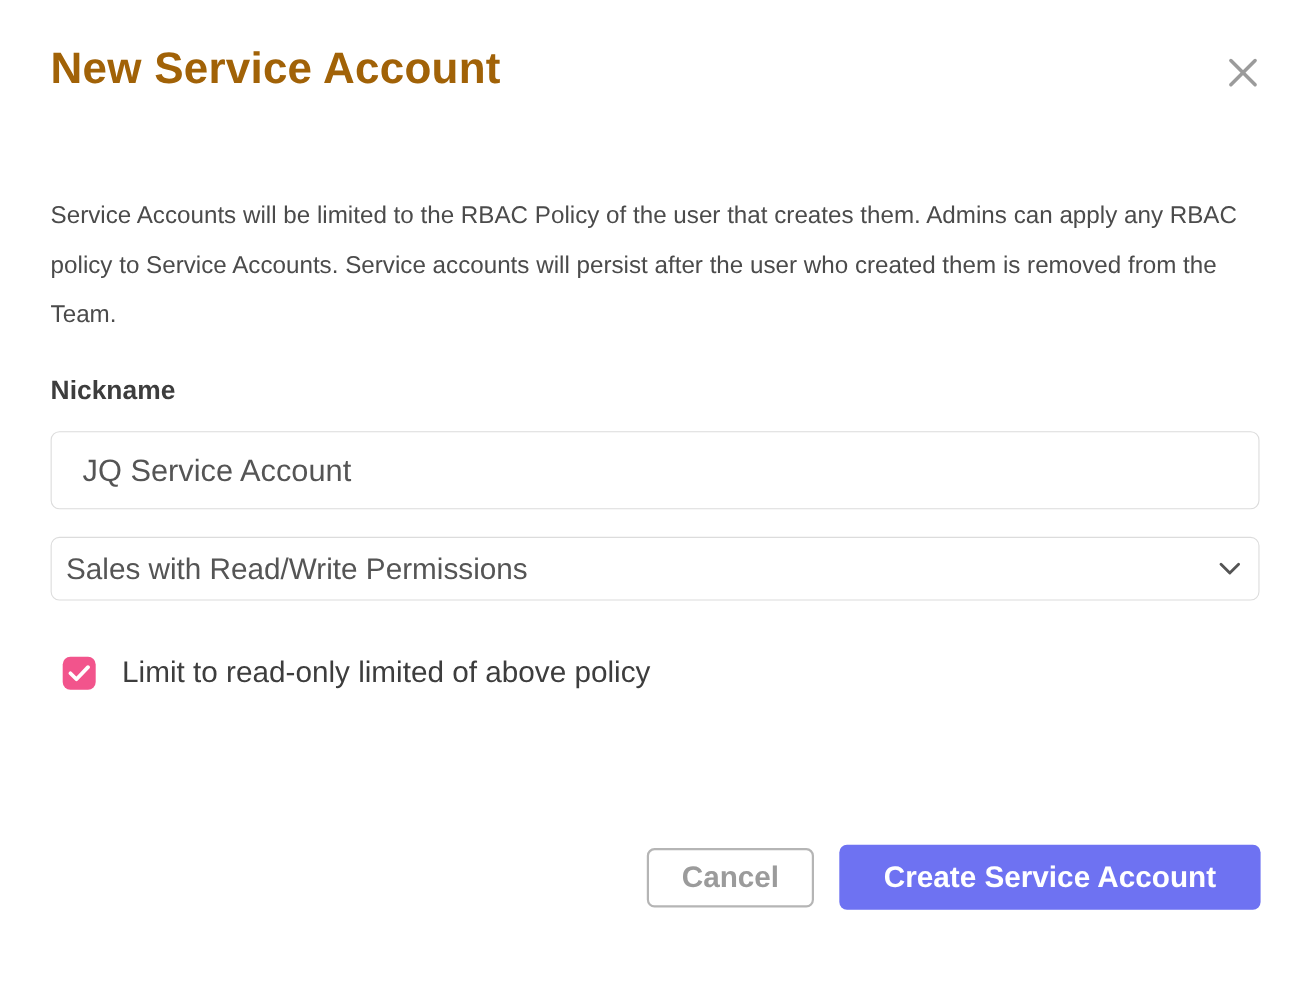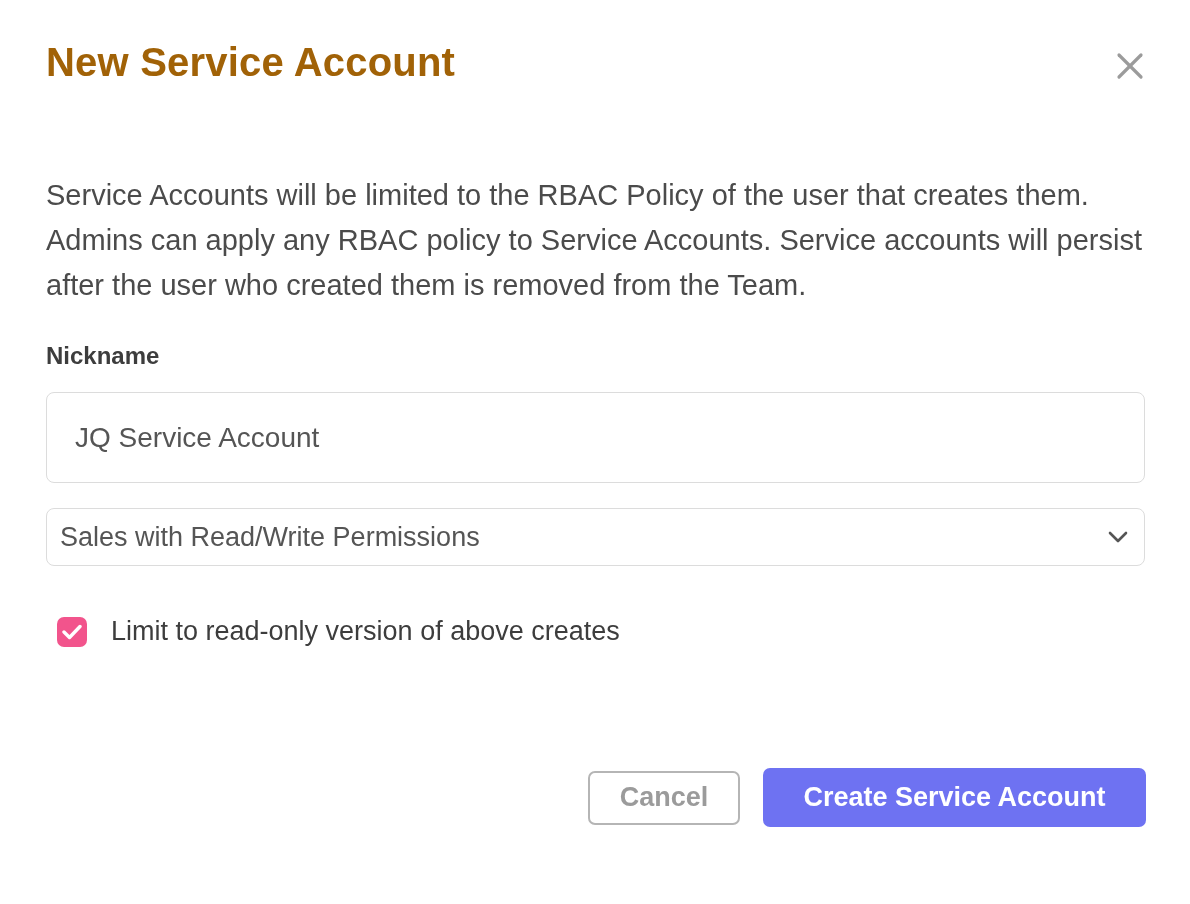--- a/index.html
+++ b/index.html
@@ -32,35 +32,35 @@
     background: transparent;
     border: none;
     cursor: pointer;
     display: flex;
     align-items: center;
     justify-content: center;
   }
   .modal-description {
     margin-top: 88px;
     max-width: 1105px;
-    font-size: 29px;
+    font-size: 22px;
     line-height: 45px;
     color: #4b4b4b;
   }
   .field-label {
     margin-top: 34px;
     font-size: 24px;
     font-weight: 700;
     color: #3d3d3d;
   }
   .text-input {
     display: block;
     margin-top: 22px;
     width: 1099px;
-    height: 91px;
+    height: 71px;
     border: 1px solid #dcdcdc;
     border-radius: 8px;
     padding: 0 28px;
     font-size: 28px;
     color: #555555;
     font-family: "Liberation Sans", sans-serif;
     outline: none;
     background: #ffffff;
   }
   .select-box {
@@ -167,21 +167,21 @@
   </div>
 
   <div class="checkbox-row">
     <span class="checkbox" style="background:#f2548c;">
       <span style="display:flex;">
         <svg width="20" height="16" viewBox="0 0 20 16">
           <polyline points="2,8 7.5,13.5 18,2.5" fill="none" stroke="#ffffff" stroke-width="3.4" stroke-linecap="round" stroke-linejoin="round"></polyline>
         </svg>
       </span>
     </span>
-    <span class="checkbox-label">Limit to read-only version of above creates</span>
+    <span class="checkbox-label">Limit to read-only limited of above policy</span>
   </div>
 
   <div class="button-row">
     <button class="btn btn-cancel">Cancel</button>
     <button class="btn btn-create" style="background:#6e72f2;">Create Service Account</button>
   </div>
 
 </div>
 
 </body></html>

